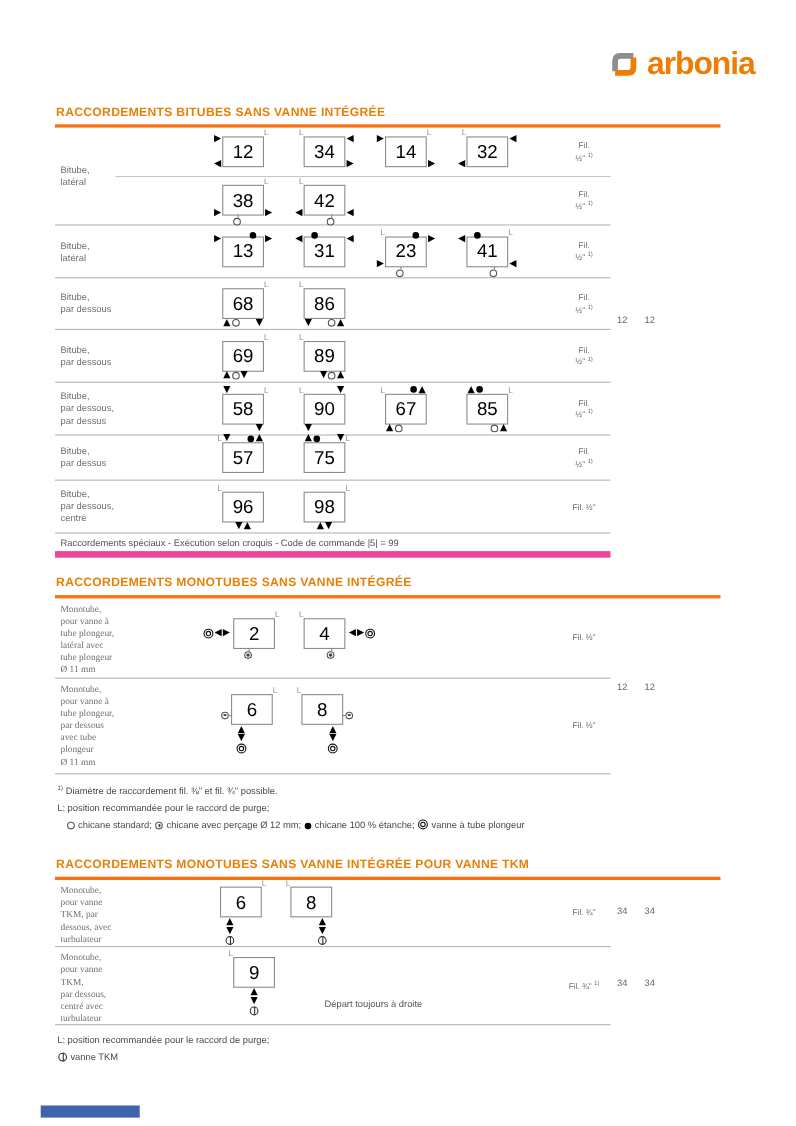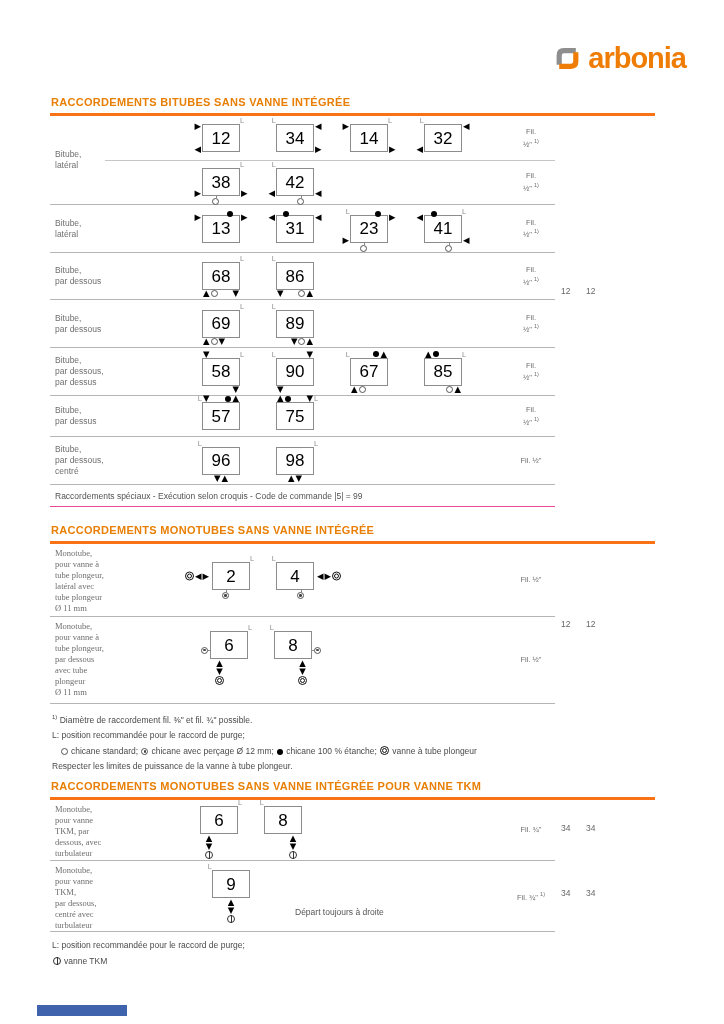--- a/index.html
+++ b/index.html
@@ -67,21 +67,21 @@
   .s-circ-tkm{position:relative;width:8px;height:8px;border:1px solid #333;border-radius:50%;background:#fff;}
   .s-circ-tkm::after{content:"";position:absolute;left:50%;top:-1px;bottom:-1px;width:1px;background:#333;}
   
   .fil{position:absolute;right:0;top:50%;transform:translateY(-50%);width:48px;text-align:center;
        font-size:7.5px;color:#6e6e6e;line-height:9.5px;}
   .fil sup{font-size:5.5px;}
   .annot{position:absolute;left:115px;top:46px;font-size:8.5px;color:#555;}
   .mref{position:absolute;font-size:8.5px;color:#666;}
   
   .sec-footer{width:505px;height:22px;display:flex;align-items:center;padding-left:5px;box-sizing:border-box;
-              border-bottom:1px solid #ec4899;font-size:8.5px;color:#525252;}
+              border-bottom:6px solid #ec4899;font-size:8.5px;color:#525252;}
   .notes{width:580px;margin-top:8px;font-size:8.5px;color:#4a4a4a;}
   .note{margin-bottom:4px;line-height:11.5px;padding-left:2px;}
   .note.ind{padding-left:10px;}
   .note sup{font-size:6px;}
   .note .sym{vertical-align:-1px;margin:0 3px 0 1px;}
   .blue-bar{position:absolute;left:37px;top:1005px;width:90px;height:11px;background:#3f63ad;}
 </style>
 </head>
 <body>
 
@@ -583,21 +583,20 @@
                   <div>Fil. ½"</div>
                 </div>
               </div>
             </div>
           </div>
         </div>
         <div class="notes">
           <div class="note"><sup>1)</sup> Diamètre de raccordement fil. ⅜" et fil. ¾" possible.</div>
           <div class="note">L: position recommandée pour le raccord de purge;</div>
           <div class="note ind"><span class="sym s-circ"></span>chicane standard; <span class="sym s-circ-dot"></span>chicane avec perçage Ø 12 mm; <span class="sym s-dot"></span>chicane 100 % étanche; <span class="sym s-circ-dbl"></span>vanne à tube plongeur</div>
-          <div class="note">Respecter les limites de puissance de la vanne à tube plongeur.</div>
         </div>
       </section>
       <section class="sec sec2" style="top: 780px;">
         <div class="sec-title">RACCORDEMENTS MONOTUBES SANS VANNE INTÉGRÉE POUR VANNE TKM</div>
         <div class="rows">
           <div class="row">
             <div class="row-label">Monotube,
 pour vanne
 TKM, par
 dessous, avec

